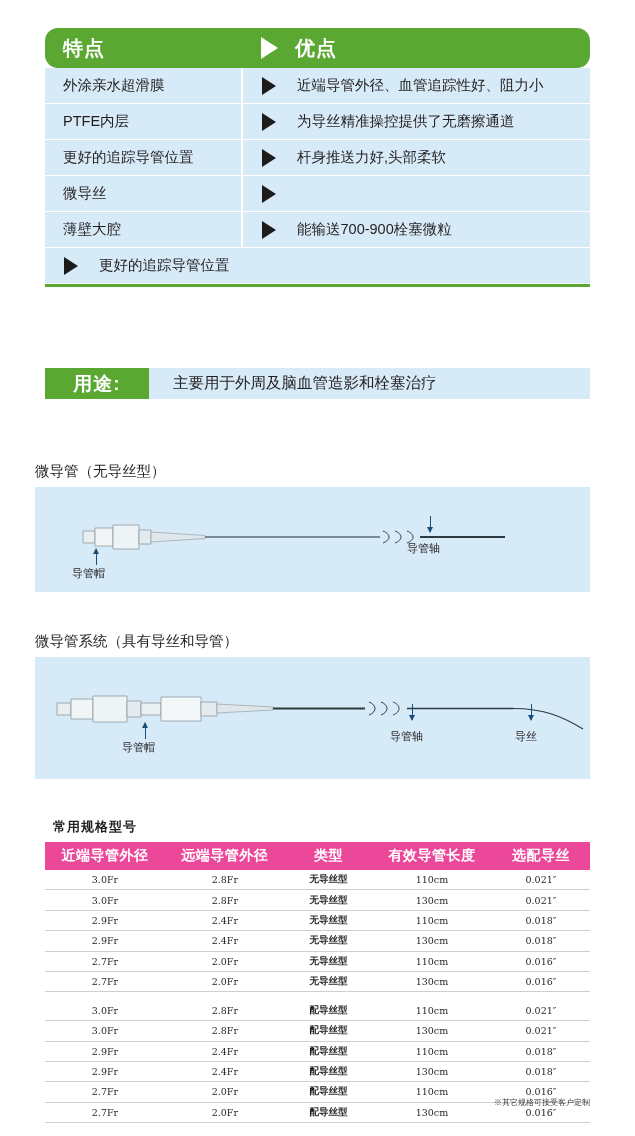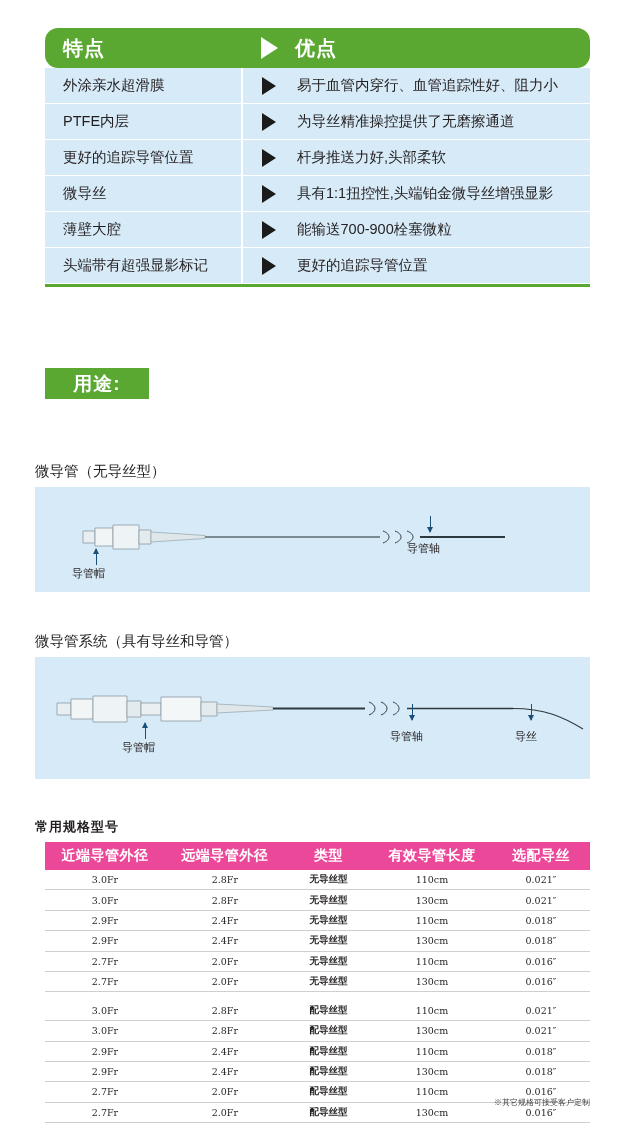--- a/index.html
+++ b/index.html
@@ -170,21 +170,21 @@
     left: -3px; top: -1px;
     width: 0; height: 0;
     border-left: 3.5px solid transparent;
     border-right: 3.5px solid transparent;
     border-bottom: 6px solid #1a4f7a;
   }
 
   
   .spec-title {
     position: absolute;
-    left: 35px;
+    left: 53px;
     top: 818px;
     font-size: 13px;
     font-weight: bold;
     font-family: "DejaVu Serif", serif;
     letter-spacing: 1px;
   }
   .spec-table {
     position: absolute;
     left: 45px;
     top: 842px;
@@ -233,21 +233,21 @@
       <div class="tri-white"></div>
     </div>
     <div class="col-b">优点</div>
   </div>
 
   <div class="feat-row">
     <div class="col-a">外涂亲水超滑膜</div>
     <div class="col-arrow">
         <div class="tri-dark"></div>
       </div>
-    <div class="col-b">易于血管内穿行、血管追踪性好、阻力小</div>
+    <div class="col-b">近端导管外径、血管追踪性好、阻力小</div>
   </div>
 
   <div class="feat-row">
     <div class="col-a">PTFE内层</div>
     <div class="col-arrow">
         <div class="tri-dark"></div>
       </div>
     <div class="col-b">为导丝精准操控提供了无磨擦通道</div>
   </div>
 
@@ -257,44 +257,43 @@
         <div class="tri-dark"></div>
       </div>
     <div class="col-b">杆身推送力好,头部柔软</div>
   </div>
 
   <div class="feat-row">
     <div class="col-a">微导丝</div>
     <div class="col-arrow">
         <div class="tri-dark"></div>
       </div>
-    <div class="col-b">具有1:1扭控性,头端铂金微导丝增强显影</div>
   </div>
 
   <div class="feat-row">
     <div class="col-a">薄壁大腔</div>
     <div class="col-arrow">
         <div class="tri-dark"></div>
       </div>
     <div class="col-b">能输送700-900栓塞微粒</div>
   </div>
 
   <div class="feat-row">
-    <div class="col-a">头端带有超强显影标记</div>
     <div class="col-arrow">
         <div class="tri-dark"></div>
       </div>
     <div class="col-b">更好的追踪导管位置</div>
   </div>
 
   <div class="feat-underline"></div>
 </div>
 
 <div class="usage">
   <div class="usage-label">用途:</div>
+  <div class="usage-text">主要用于外周及脑血管造影和栓塞治疗</div>
 </div>
 
 <div class="diagram-title" style="left:35px; top:462px;">微导管（无导丝型）</div>
 <div class="diagram-box" style="left:35px; top:487px; width:555px; height:105px;">
   <svg width="555" height="105" viewBox="0 0 555 105">
 
     <path d="M48 44 L48 56 L60 56 L60 44 Z" fill="#e9eef0" stroke="#8a9aa3" stroke-width="0.8"></path>
     <path d="M60 41 L60 59 L78 59 L78 41 Z" fill="#f2f5f6" stroke="#8a9aa3" stroke-width="0.8"></path>
     <path d="M78 38 L78 62 L104 62 L104 38 Z" fill="#eef3f5" stroke="#8a9aa3" stroke-width="0.8"></path>
     <path d="M104 43 L104 57 L116 57 L116 43 Z" fill="#e4ebee" stroke="#8a9aa3" stroke-width="0.8"></path>

